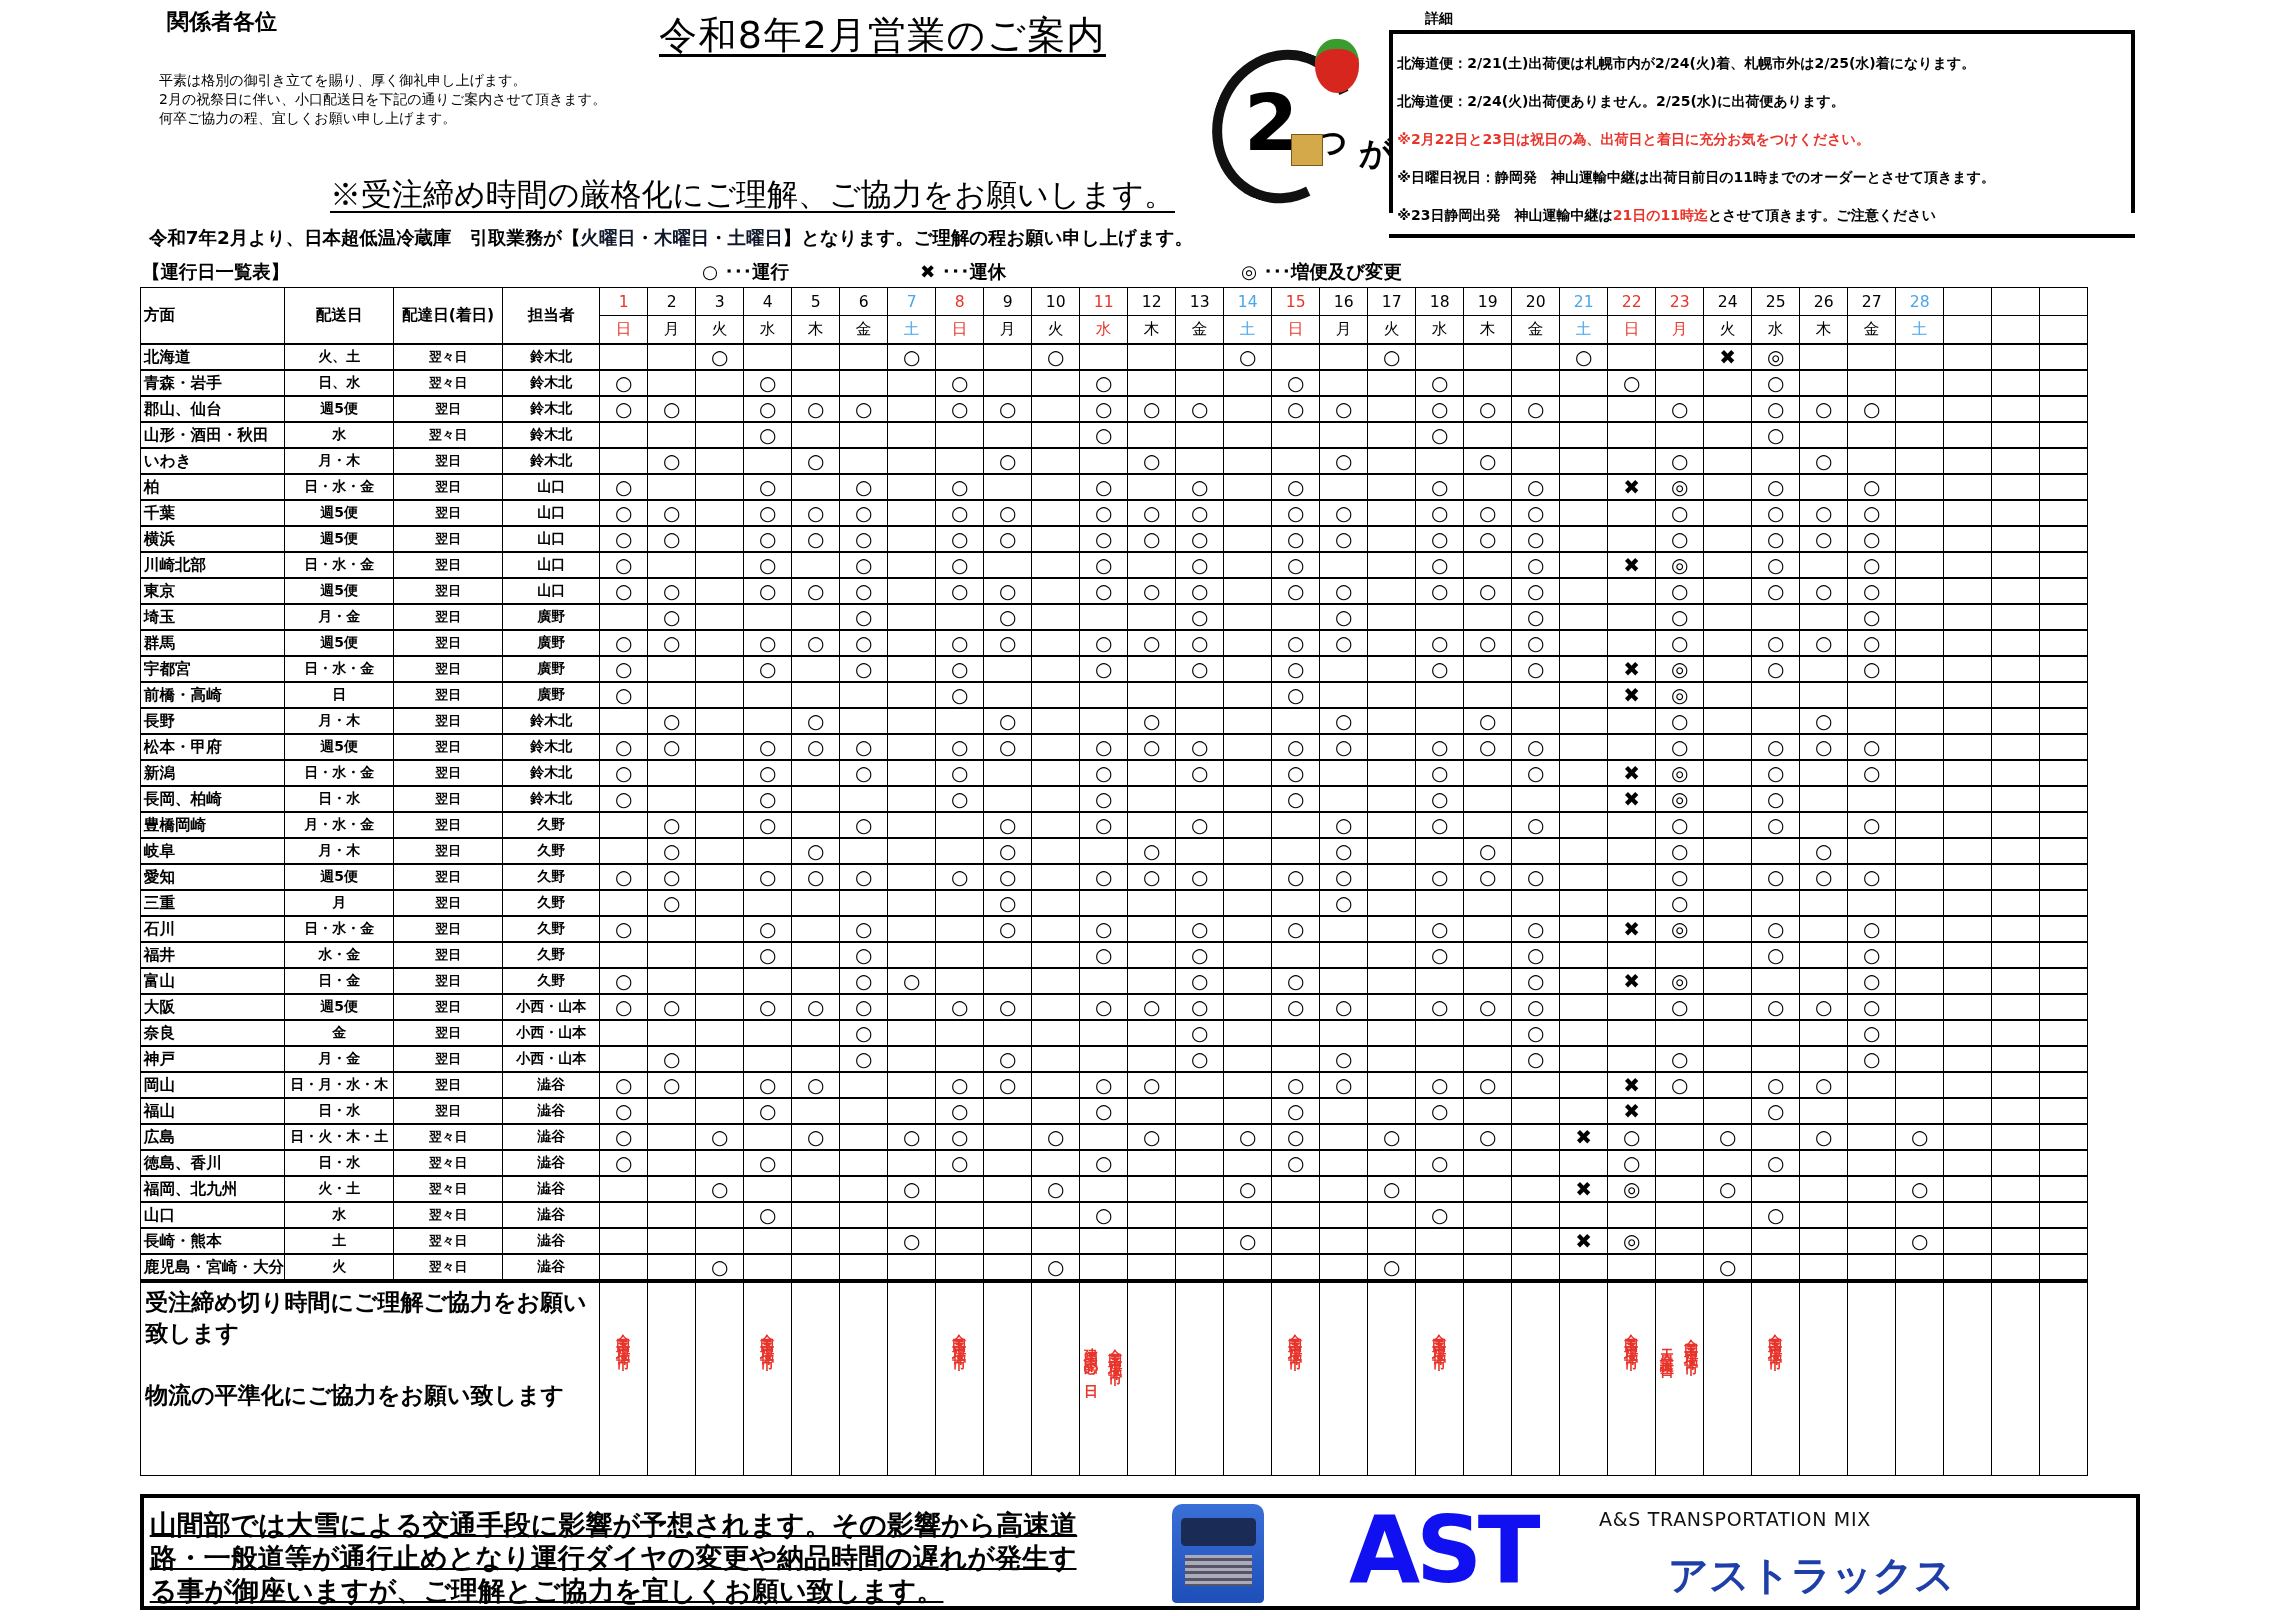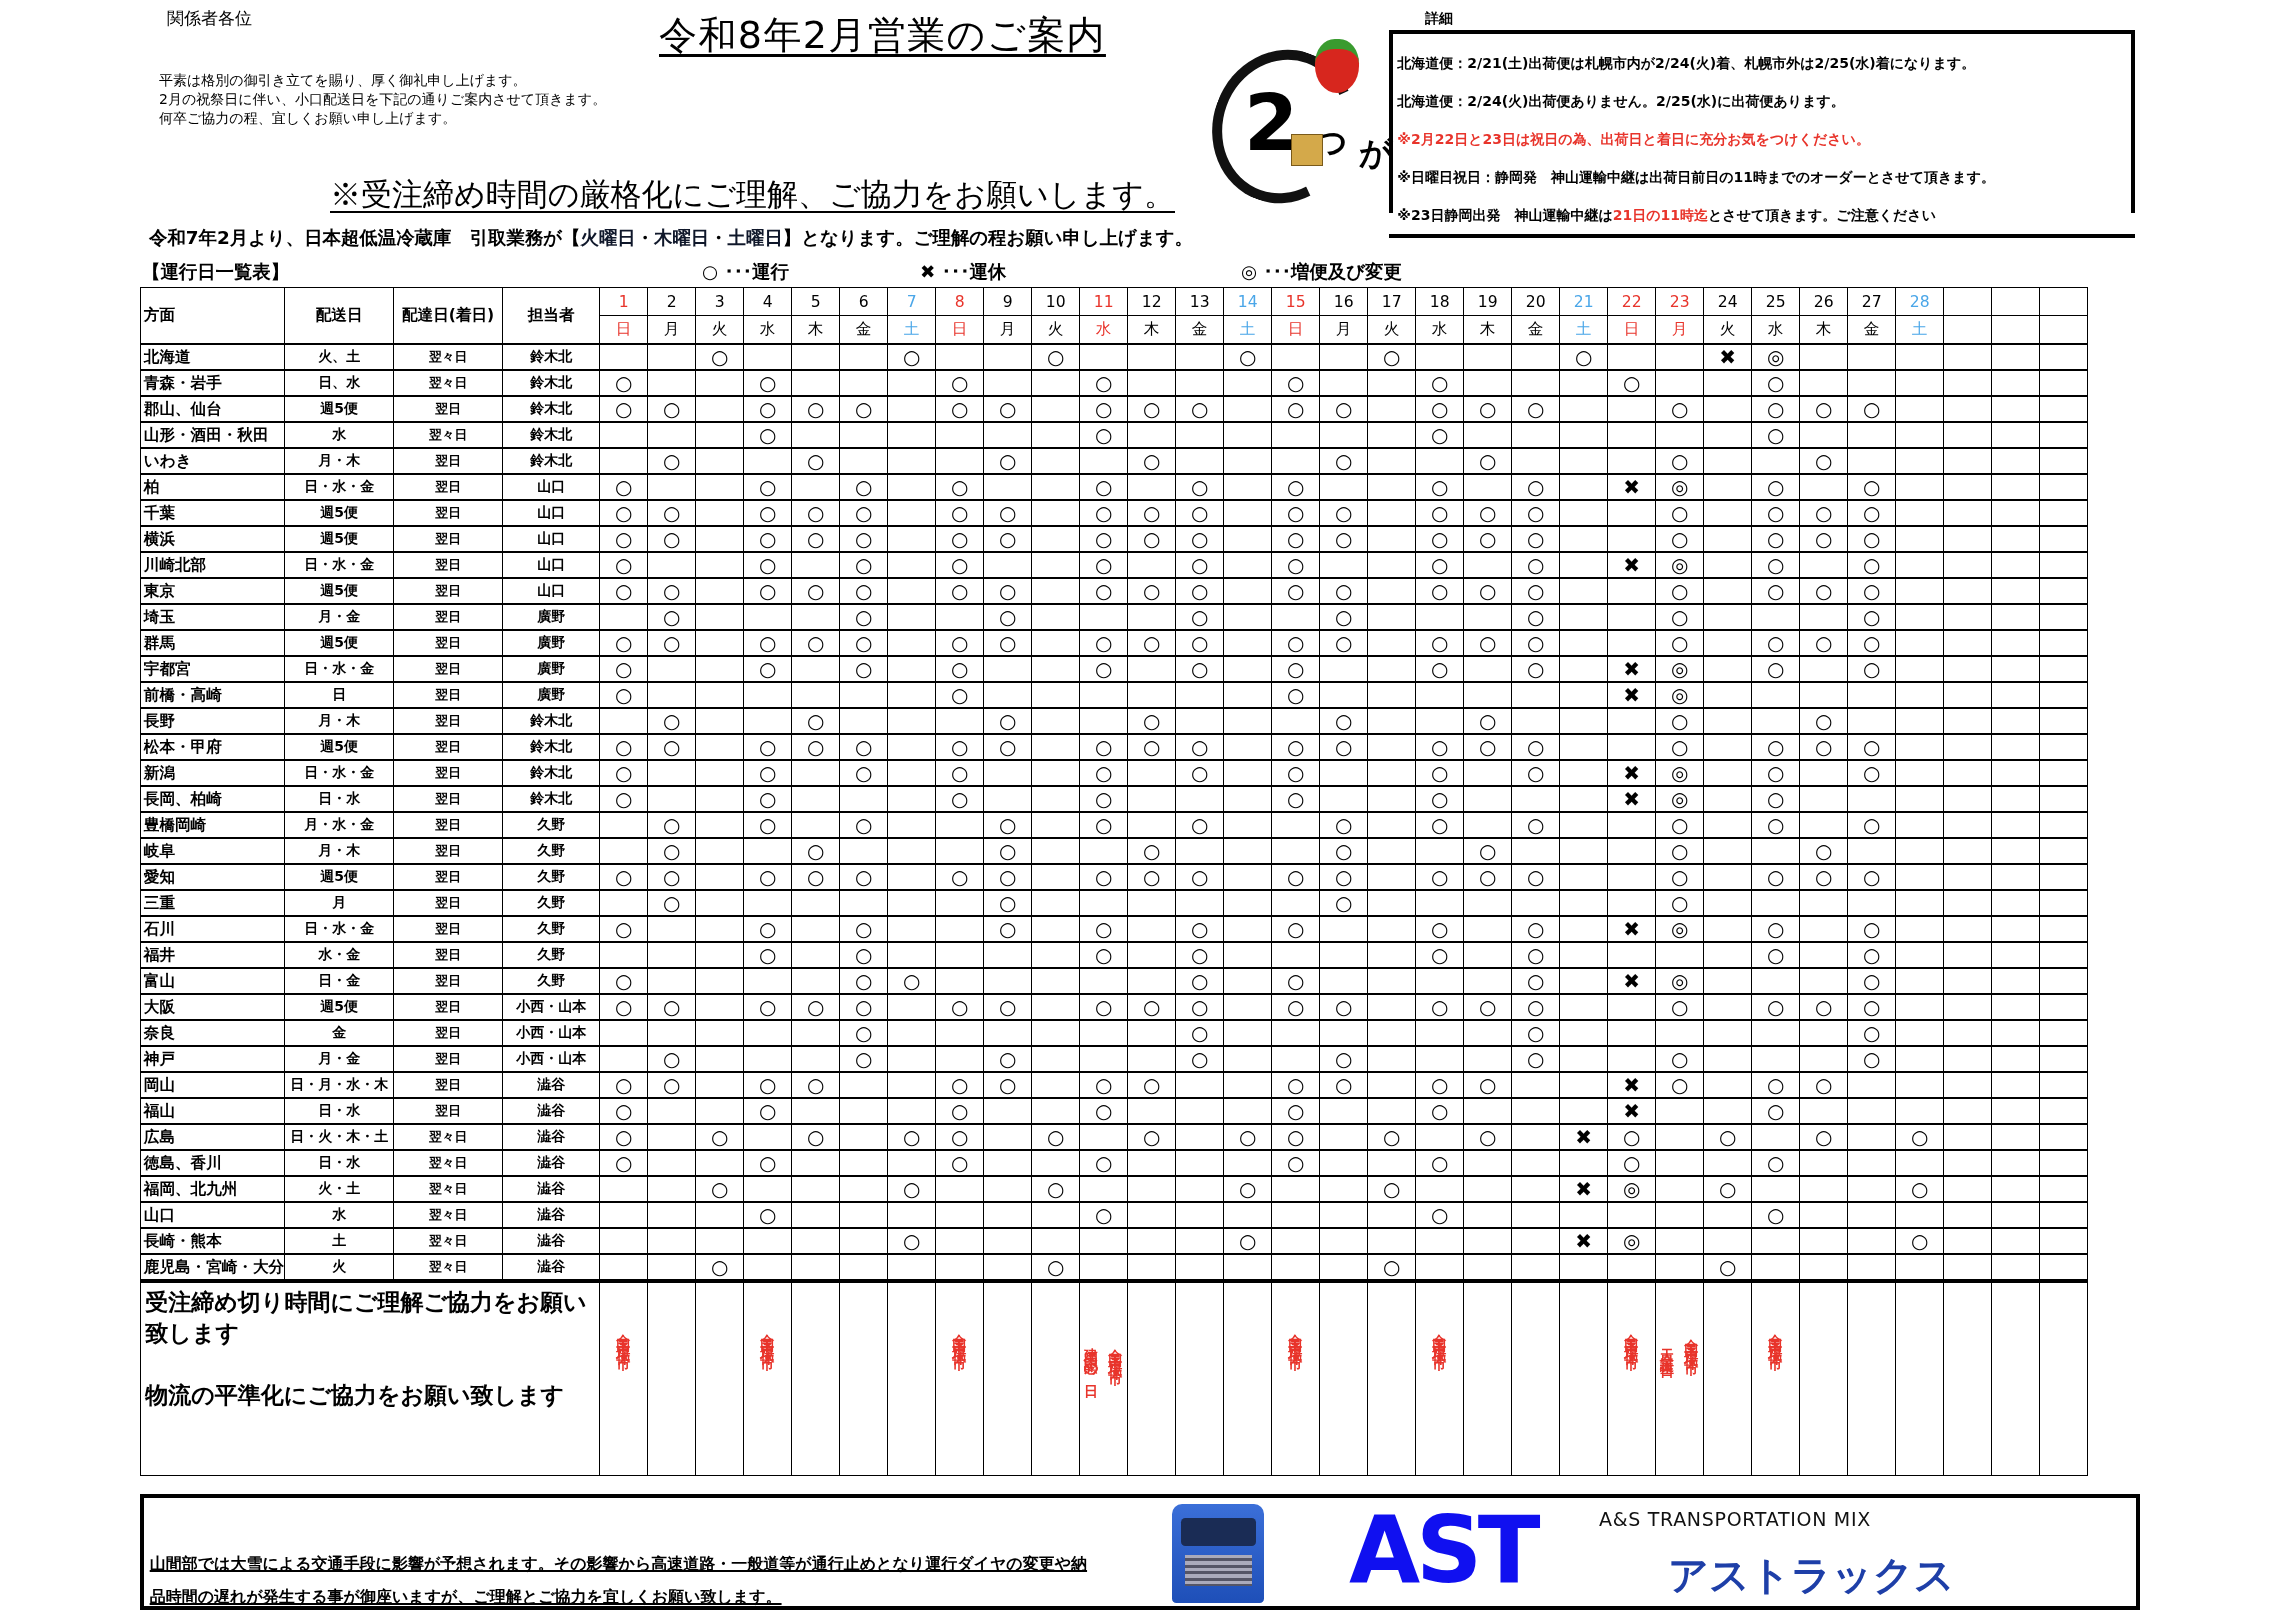--- a/index.html
+++ b/index.html
@@ -1,18 +1,18 @@
 <!DOCTYPE html>
 <html style="font-size:11.3px"><head>
 <meta charset="utf-8">
 <style>
   html,body{margin:0;padding:0;background:#fff;}
   body{width:2284px;height:1616px;position:relative;overflow:hidden;font-family:"DejaVu Sans","Liberation Sans",sans-serif;color:#000;}
   .abs{position:absolute;}
-  .addressee{left:147px;top:7px;font-size:17px;font-weight:normal;padding-left:20px;}
+  .addressee{left:147px;top:7px;font-size:22px;font-weight:bold;padding-left:20px;}
   .intro{left:159px;top:71px;font-size:14px;line-height:19px;}
   .title{left:659px;top:10px;font-size:38px;font-weight:normal;text-decoration:underline;text-decoration-thickness:2.8px;text-underline-offset:5.7px;letter-spacing:1.4px;}
   .logo{left:1209px;top:35px;width:156px;height:149px;}
   .logo .ring{position:absolute;left:4.3px;top:14px;width:121px;height:135px;border:10px solid #111;border-radius:50%;border-right-color:transparent;transform:rotate(20deg);}
   .logo .num{position:absolute;left:35px;top:43px;font-size:78px;font-weight:bold;}
   .logo .gatsu{position:absolute;left:99px;top:78px;font-size:33px;font-weight:bold;writing-mode:vertical-rl;}
   .logo .oni{position:absolute;left:106px;top:4.3px;width:44px;height:44px;background:#d7261e;border-radius:45% 45% 50% 50%;border-top:10px solid #3a9b2f;}
   .logo .masu{position:absolute;left:82px;top:99px;width:30px;height:30px;background:#d4a94a;border:1.4px solid #7a5a1a;}
   .slogan{left:330px;top:174px;font-size:31px;text-decoration:underline;text-decoration-thickness:2.1px;text-underline-offset:5.7px;font-family:"DejaVu Serif","Liberation Serif",serif;}
   .notice{left:149px;top:225px;font-size:18.4px;font-weight:bold;}
@@ -36,21 +36,21 @@
   .grid .c-d{width:47px;font-size:20px;font-weight:normal;}
   .grid .sun{color:#e8342b;}
   .grid .sat{color:#4aa6e8;}
   .grid .hol{color:#e8342b;}
   .mark-x{font-size:18.4px;font-weight:bold;}
   .grid .notes-row td{height:183px;border-top:4.3px solid #000;vertical-align:top;}
   .grid .notes-left{font-size:23px;font-weight:bold;text-align:left;white-space:normal;line-height:31px;padding:4.3px;}
   .vnote{writing-mode:vertical-rl;color:#e8342b;font-size:14px;font-weight:bold;margin:40px auto 0;letter-spacing:4.3px;}
   .vpair{display:flex;flex-direction:row-reverse;justify-content:center;gap:1.4px;}
   .footer{left:140px;top:1494px;width:2000px;height:116px;border:4.3px solid #000;box-sizing:border-box;}
-  .footer .msg{position:absolute;left:5.7px;top:10px;font-size:16px;font-weight:bold;line-height:33px;text-decoration:underline;text-decoration-thickness:2.1px;margin-top:39px;}
+  .footer .msg{position:absolute;left:5.7px;top:10px;font-size:27px;font-weight:bold;line-height:33px;text-decoration:underline;text-decoration-thickness:2.1px;}
   .truck{position:absolute;left:1021px;top:5.7px;width:106px;height:99px;}
   .truck .cab{position:absolute;left:7px;top:0;width:92px;height:99px;background:linear-gradient(#3b6fd8,#1e4fb8);border-radius:10px 10px 4.3px 4.3px;}
   .truck .wind{position:absolute;left:15.6px;top:14px;width:75px;height:28px;background:#1a2c55;border-radius:4.3px;}
   .truck .grill{position:absolute;left:20px;top:51px;width:67px;height:31px;background:repeating-linear-gradient(#aab,#aab 3.5px,#556 3.5px,#556 6.4px);}
   .ast-logo{position:absolute;left:1205px;top:7px;font-size:92px;font-weight:bold;color:#1010f0;line-height:92px;letter-spacing:-4.3px;font-family:"DejaVu Sans","Liberation Sans",sans-serif;}
   .brand-en{position:absolute;left:1455px;top:10px;font-size:19px;color:#111;letter-spacing:0.7px;}
   .brand-ja{position:absolute;left:1524px;top:50px;font-size:40px;font-weight:bold;color:#1e3fa8;}
 </style>
 </head>
 <body>

